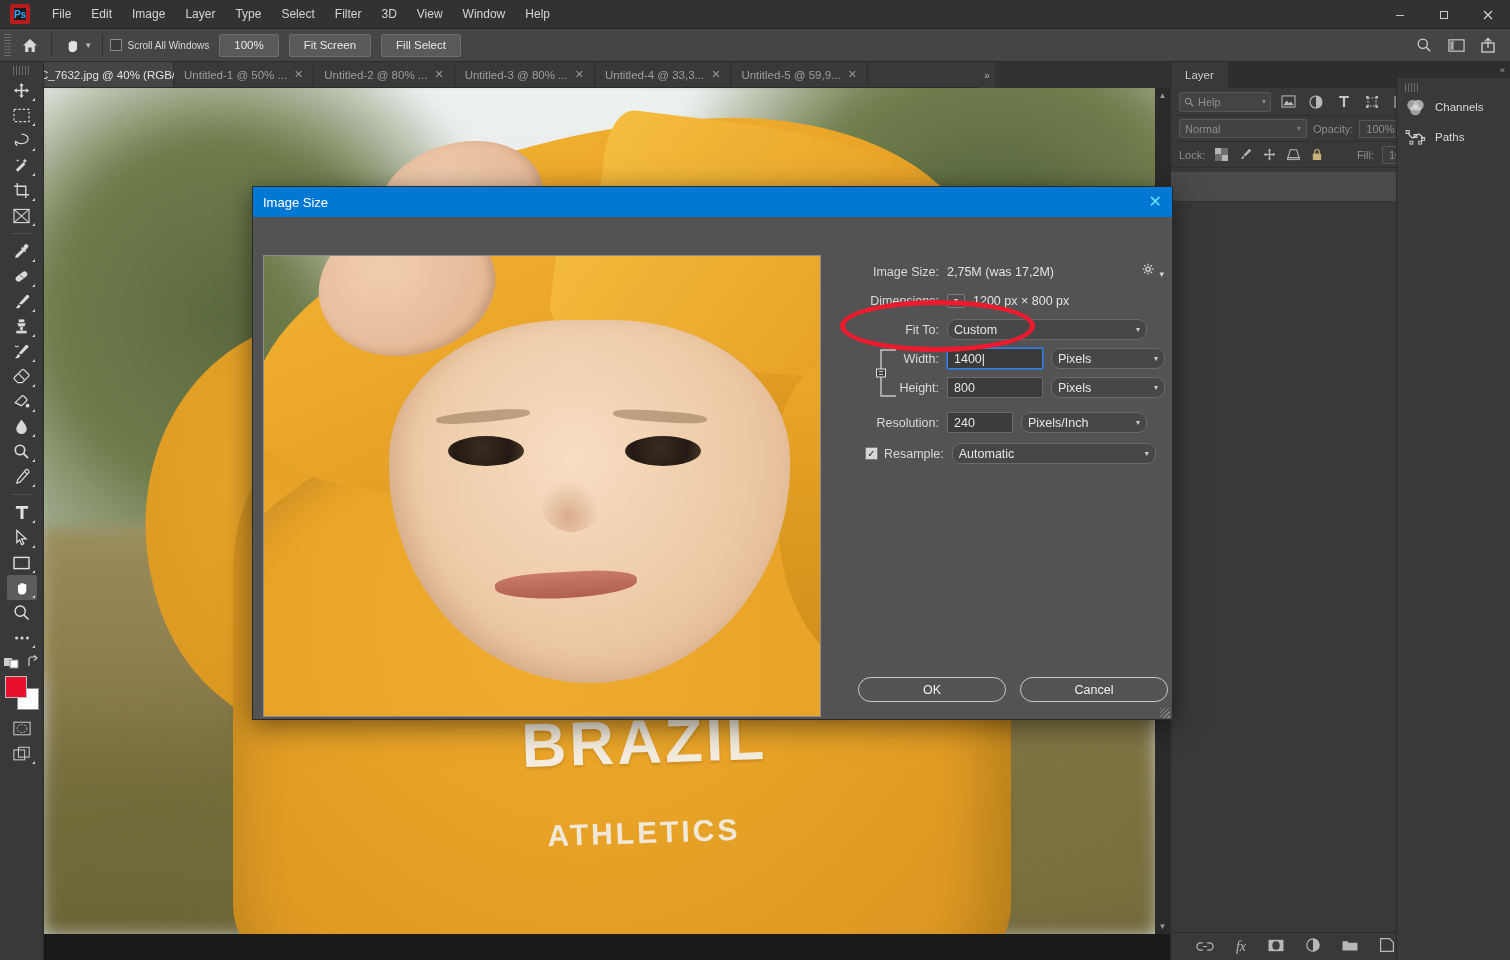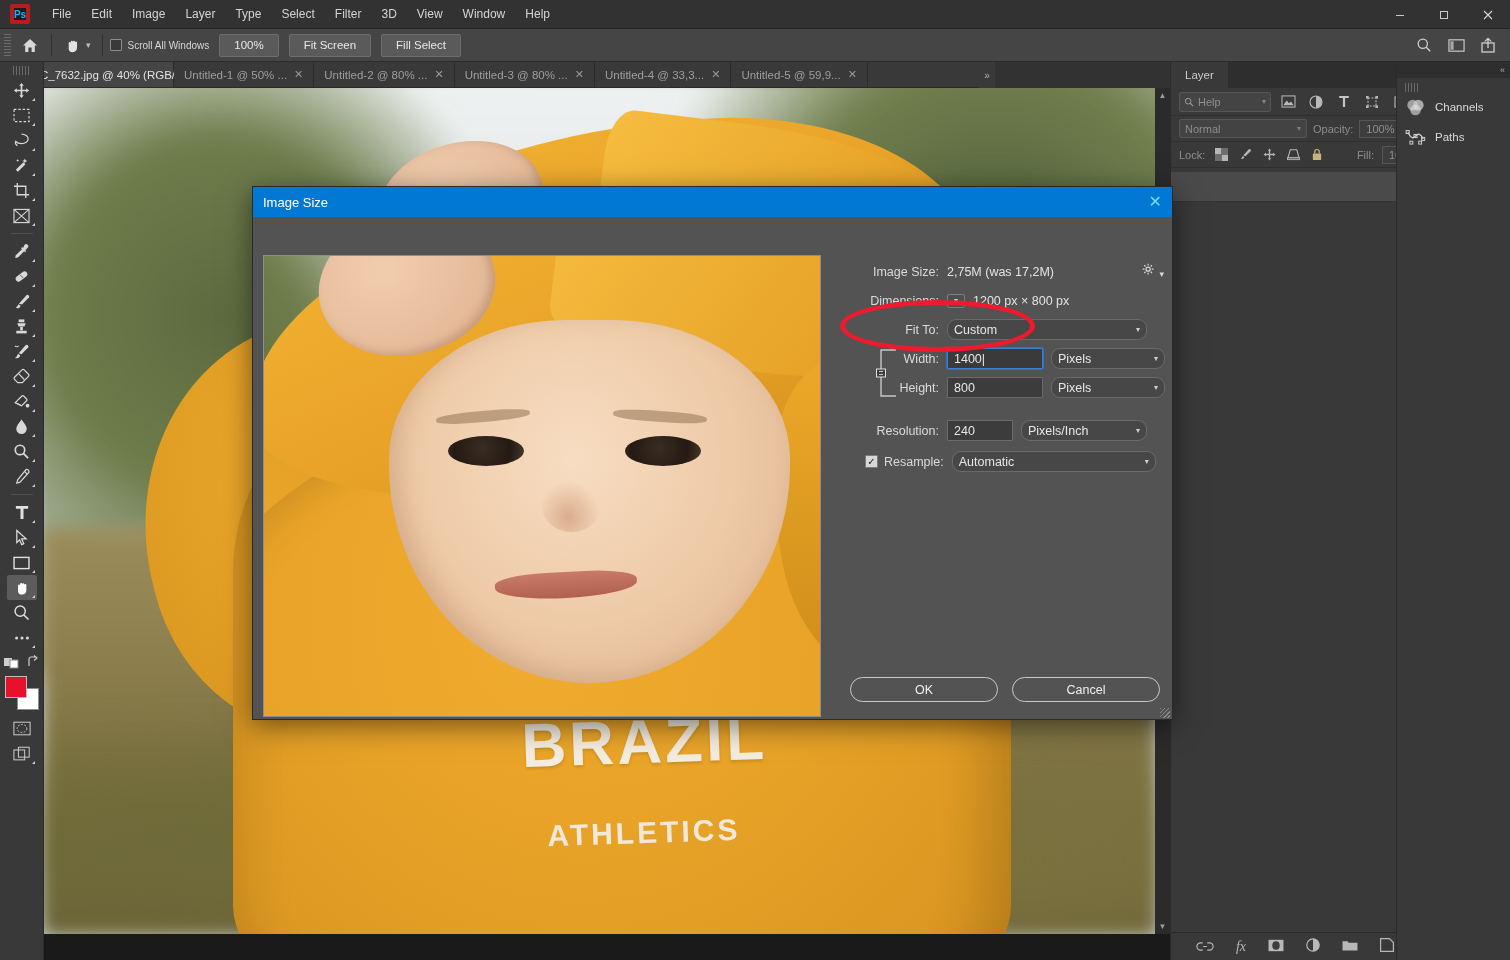--- a/index.html
+++ b/index.html
@@ -393,21 +393,21 @@
   .chain {
     position: absolute; left: 22px; top: 0; width: 22px; height: 58px;
     pointer-events: none;
   }
   .dlg-check {
     width: 13px; height: 13px; background: #d8d8d8; border: 1px solid #7b7b7b;
     display: flex; align-items: center; justify-content: center; color: #222; font-size: 10px;
     border-radius: 1px;
   }
   .dlg-buttons {
-    position: absolute; right: 12px; bottom: 18px; display: flex; gap: 14px;
+    position: absolute; right: 4px; bottom: 18px; display: flex; gap: 14px;
   }
   .dlg-btn {
     width: 148px; height: 25px; border: 1px solid #c9c9c9; border-radius: 13px;
     color: #f0f0f0; font-size: 12.5px; display: flex; align-items: center; justify-content: center;
     background: #535353;
   }
   .annot-ellipse {
     position: absolute; left: 840px; top: 300px; width: 195px; height: 52px;
     border: 5px solid #f01a2e; border-radius: 50%; z-index: 40; pointer-events: none;
   }
@@ -1076,21 +1076,21 @@
             <div class="input" style="width:96px">
               <span>800</span>
             </div>
             <div class="select" style="width:114px;margin-left:8px">
               <span>Pixels</span>
               <span class="sc">▾</span>
             </div>
           </div>
         </div>
 
-        <div class="f-row" style="margin-top:14px">
+        <div class="f-row" style="margin-top:6px">
           <span class="f-label">Resolution:</span>
           <div class="input" style="width:66px">
             <span>240</span>
           </div>
           <div class="select" style="width:126px;margin-left:8px">
             <span>Pixels/Inch</span>
             <span class="sc">▾</span>
           </div>
         </div>
 

